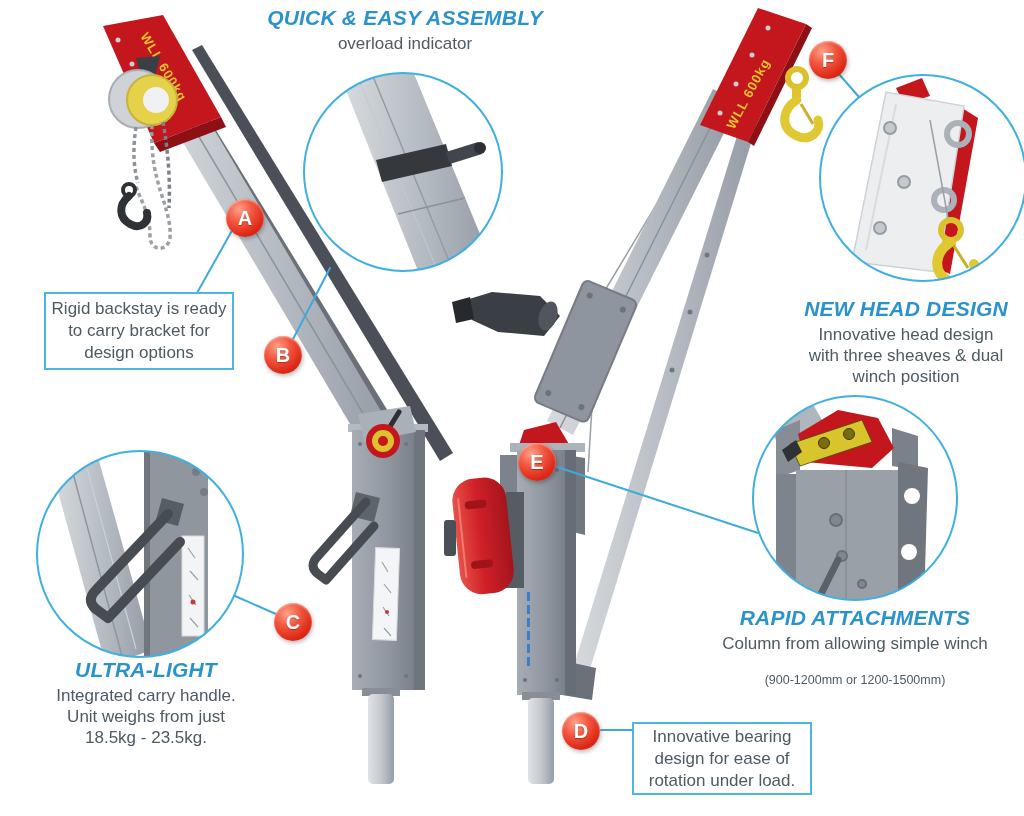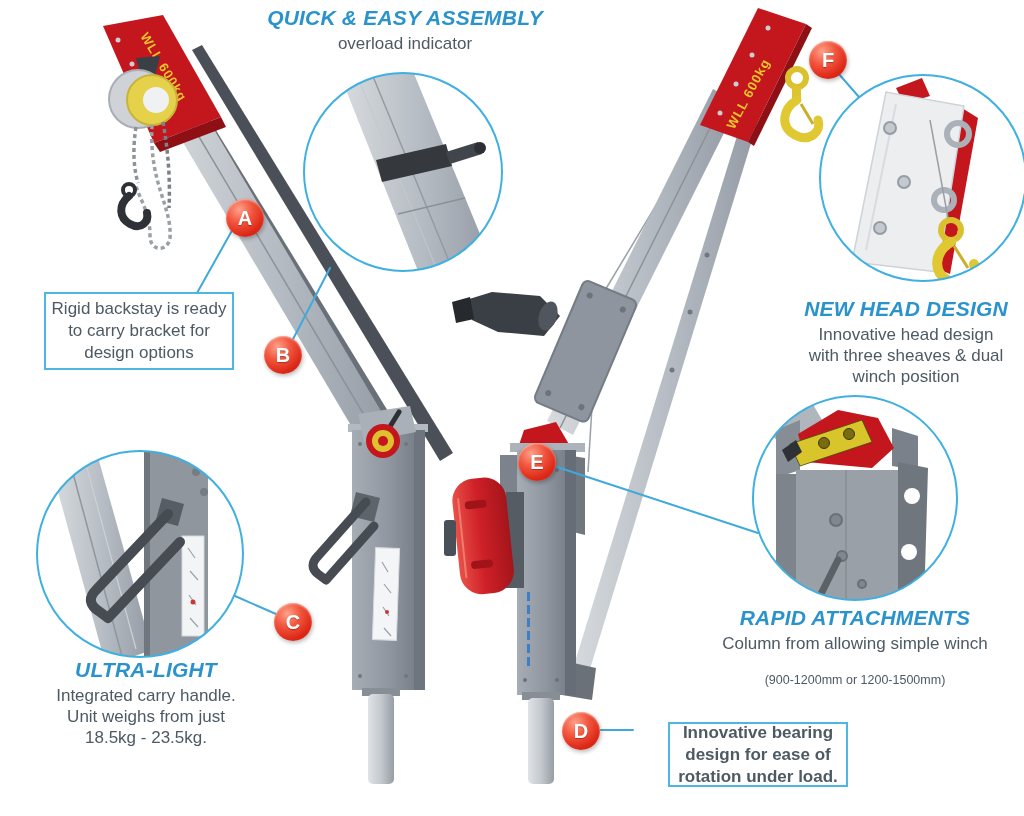--- a/index.html
+++ b/index.html
@@ -329,19 +329,19 @@
   <span class="note">(900-1200mm or 1200-1500mm)</span>
 </div>
 
 <div class="callout" style="left:36px;top:658px;width:220px;">
   <span class="title">ULTRA-LIGHT</span>
   <span class="ln">Integrated carry handle.</span>
   <span class="ln">Unit weighs from just</span>
   <span class="ln">18.5kg - 23.5kg.</span>
 </div>
 
-<div class="note-box" style="left:632px;top:722px;width:180px;height:65px;font-weight:bold;">
+<div class="note-box" style="left:596px;top:722px;width:180px;height:73px;">
   <span class="ln">Innovative bearing</span>
   <span class="ln">design for ease of</span>
   <span class="ln">rotation under load.</span>
 </div>
 
 </div>
 
 </body></html>

